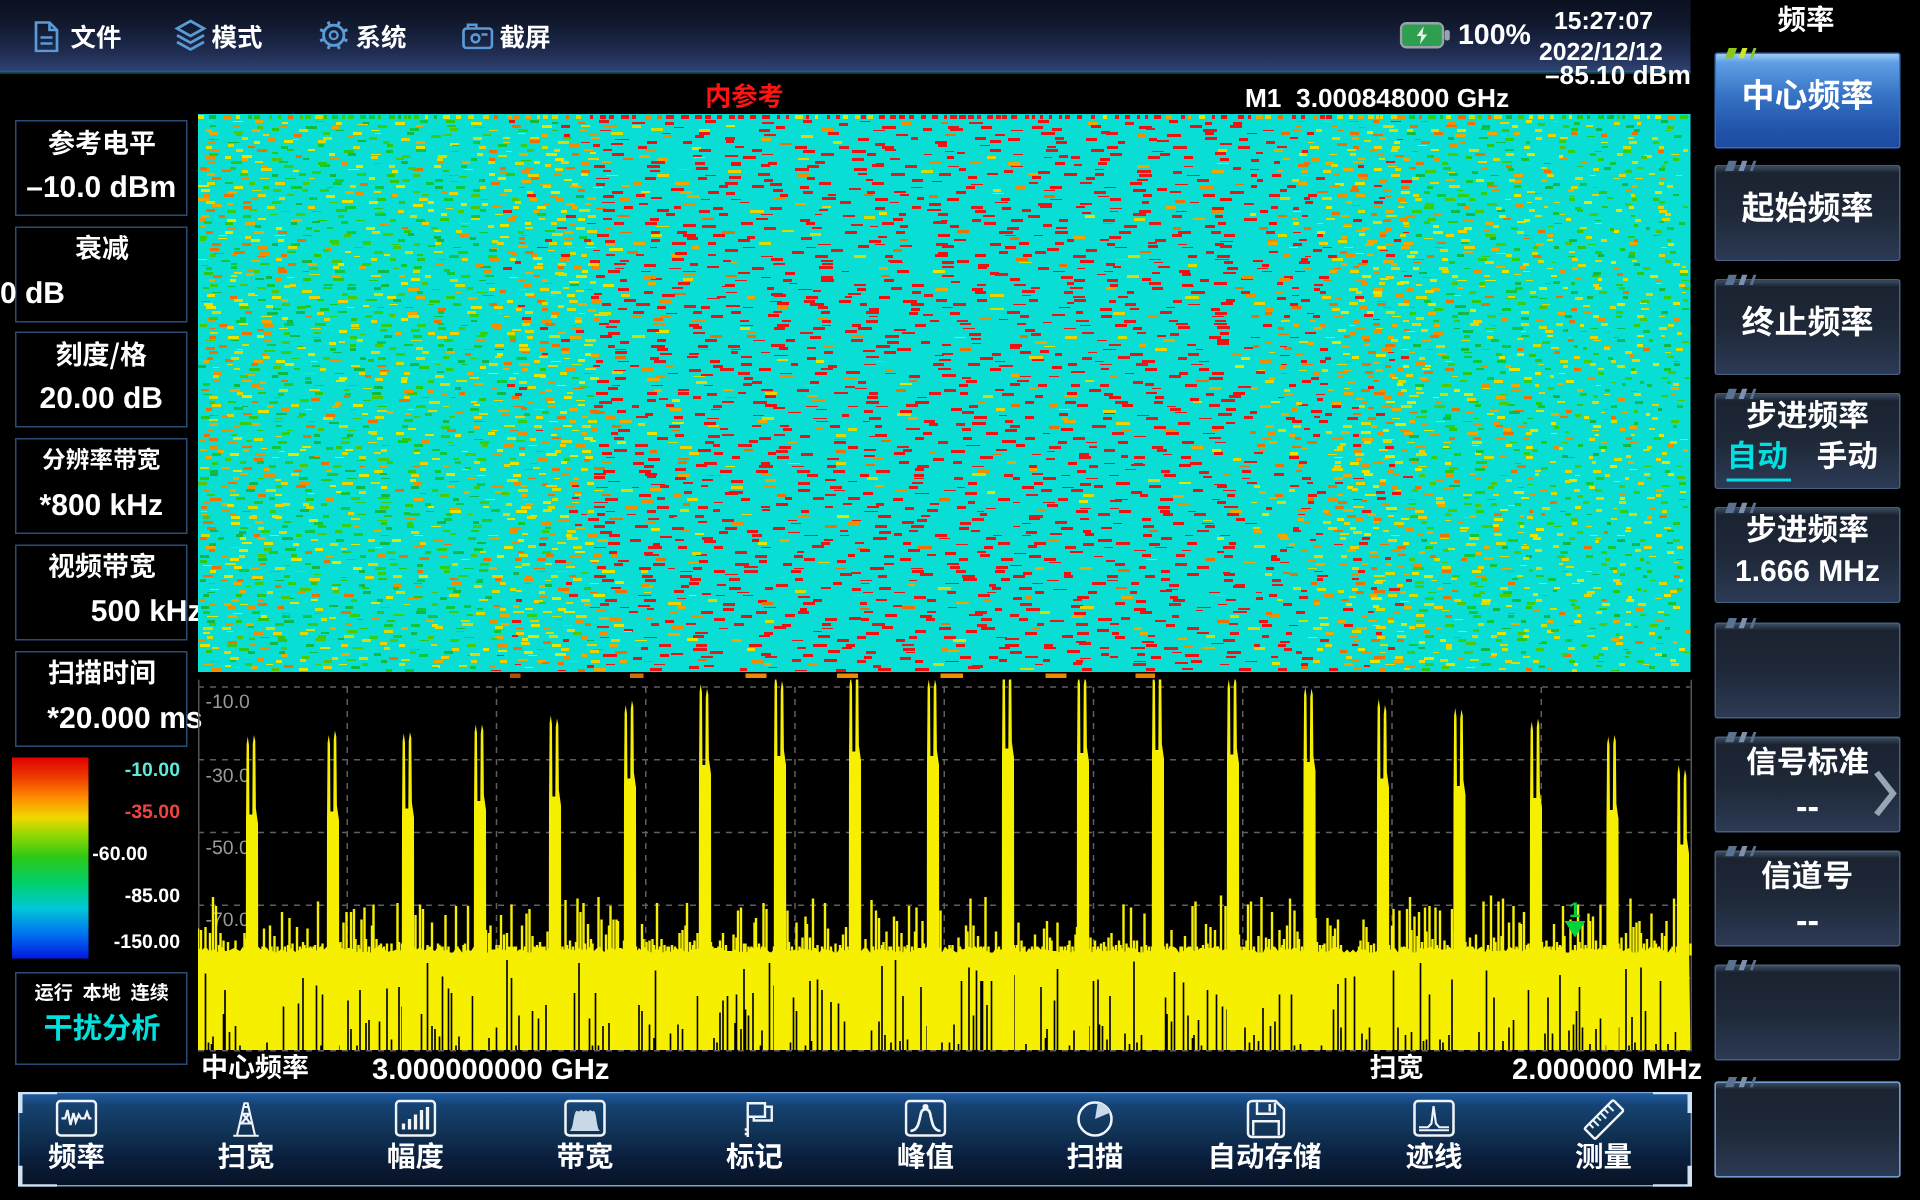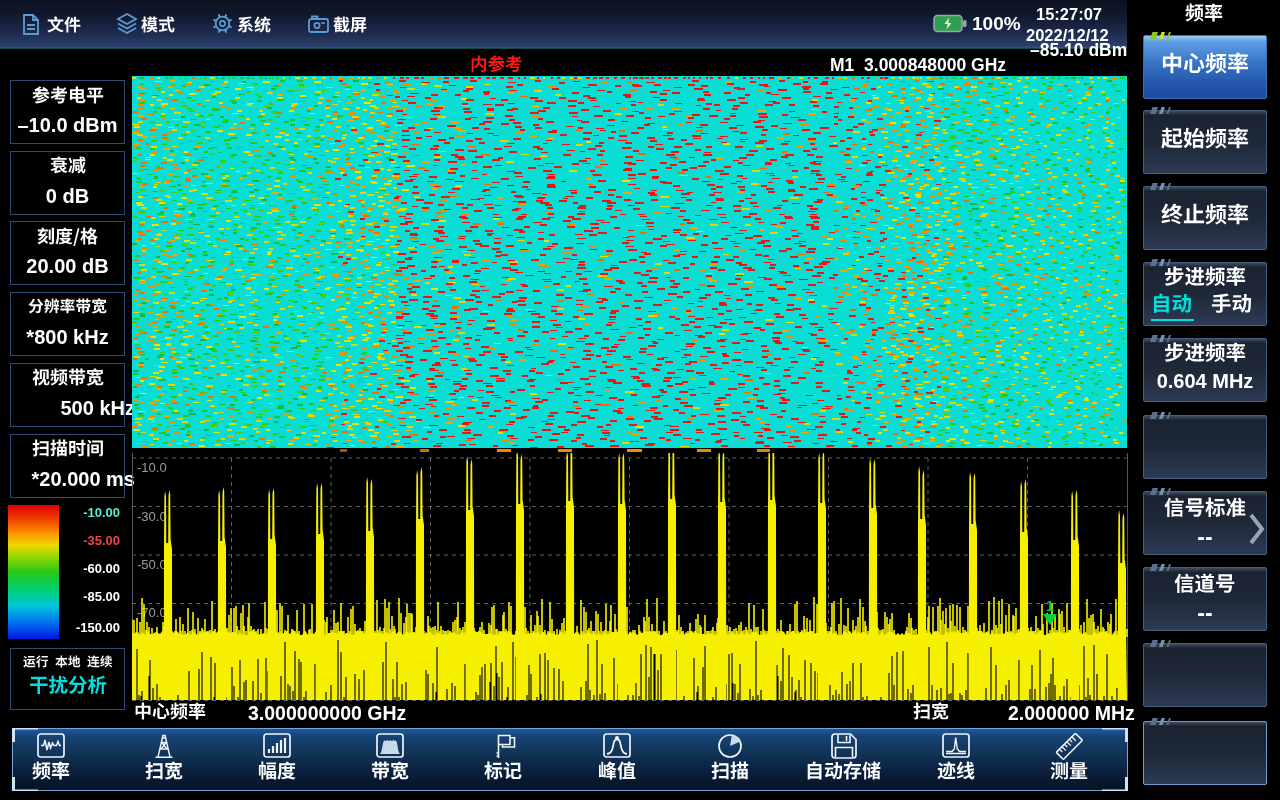--- a/index.html
+++ b/index.html
@@ -55,21 +55,21 @@
 <div class="lat" style="left:1030px;top:40px;font-size:17.5px">–85.10 dBm</div>
 <div class="abs" style="left:10px;top:80px;width:115px;height:64px;border:1px solid #2a4d75;background:#000"></div>
 <svg style="position:absolute;left:31.5px;top:85.5px" width="72" height="24" viewBox="0 0 72 24">
     <path fill="#fff" d="M11 10.8C9.5 11.8 6.6 12.5 4.1 12.9C4.5 13.3 5 14 5.3 14.5C8 14 10.9 13.1 12.8 11.7ZM13.1 12.6C11.2 14.4 7.1 15.3 2.8 15.6C3.2 16.1 3.7 16.9 3.9 17.5C8.5 16.9 12.7 15.9 15.2 13.5ZM3.1 5.5C3.6 5.3 4.2 5.3 6.5 5.2C6.3 5.6 6.2 5.9 5.9 6.3H0.8V8.2H4.6C3.5 9.4 2.1 10.4 0.4 11.1C0.9 11.5 1.7 12.4 2 12.8C3.1 12.3 4.1 11.6 5 10.8C5.3 11.2 5.5 11.5 5.7 11.8C7.5 11.4 9.8 10.6 11.4 9.7L9.6 8.7C8.7 9.2 7.2 9.7 5.8 10C6.4 9.4 6.9 8.9 7.3 8.2H10.8C12.1 10.2 14.1 11.8 16.1 12.8C16.5 12.3 17.1 11.5 17.6 11.1C16 10.5 14.5 9.4 13.3 8.2H17.2V6.3H8.4C8.6 5.9 8.8 5.5 8.9 5.1L13.6 4.9C14 5.2 14.3 5.6 14.6 5.9L16.4 4.7C15.4 3.5 13.3 2 11.8 1L10.1 2.1C10.6 2.4 11.1 2.8 11.6 3.2L6.6 3.3C7.6 2.8 8.5 2.1 9.4 1.4L7.5 0.3C6.2 1.6 4.4 2.7 3.8 3C3.3 3.3 2.9 3.5 2.4 3.5C2.7 4.1 3 5.1 3.1 5.5Z M32.7 1.3C32.1 2 31.5 2.7 30.8 3.4V2.4H27.2V0.5H25V2.4H20.8V4.2H25V5.6H19.2V7.4H25.6C23.4 8.8 21 9.9 18.6 10.7C18.9 11.2 19.3 12.2 19.5 12.7C21 12.1 22.5 11.4 23.9 10.6C23.5 11.6 22.9 12.6 22.4 13.4H30.2C30 14.5 29.7 15.1 29.4 15.3C29.2 15.5 28.9 15.5 28.5 15.5C27.9 15.5 26.5 15.5 25.3 15.4C25.6 15.9 26 16.8 26 17.4C27.3 17.4 28.4 17.4 29.1 17.4C30 17.3 30.6 17.2 31.1 16.7C31.8 16.2 32.2 15 32.6 12.6C32.6 12.3 32.7 11.7 32.7 11.7H25.6L26.2 10.4H33.2V8.7H27.1C27.7 8.3 28.3 7.9 28.9 7.4H35V5.6H31.1C32.3 4.5 33.4 3.4 34.3 2.2ZM27.2 5.6V4.2H30C29.4 4.7 28.8 5.1 28.2 5.6Z M43.7 9V10.7H40.2V9ZM46 9H49.6V10.7H46ZM43.7 7H40.2V5.3H43.7ZM46 7V5.3H49.6V7ZM38 3.2V13.8H40.2V12.8H43.7V13.7C43.7 16.5 44.4 17.2 46.9 17.2C47.5 17.2 49.8 17.2 50.4 17.2C52.6 17.2 53.2 16.2 53.5 13.4C53 13.2 52.3 13 51.8 12.7V3.2H46V0.6H43.7V3.2ZM51.4 12.8C51.2 14.6 51 15.1 50.1 15.1C49.7 15.1 47.6 15.1 47.2 15.1C46.2 15.1 46 14.9 46 13.8V12.8Z M56.9 5C57.5 6.2 58 7.8 58.2 8.7L60.3 8.1C60.1 7.1 59.5 5.5 58.8 4.4ZM67.1 4.3C66.8 5.5 66.1 7.1 65.6 8.1L67.4 8.7C68.1 7.8 68.8 6.3 69.4 4.9ZM54.8 9.3V11.5H61.9V17.4H64.1V11.5H71.2V9.3H64.1V3.8H70.2V1.7H55.8V3.8H61.9V9.3Z"></path>
   </svg>
 <div class="lat" style="left:0;top:114px;width:135px;text-align:center;font-size:20px">–10.0 dBm</div>
 <div class="abs" style="left:10px;top:151px;width:115px;height:64px;border:1px solid #2a4d75;background:#000"></div>
 <svg style="position:absolute;left:49.5px;top:156.2px" width="36" height="24" viewBox="0 0 36 24">
     <path fill="#fff" d="M7.2 0.9C7.4 1.2 7.6 1.6 7.8 2H1.1V3.7H16.7V2H10.4C10.1 1.5 9.7 0.8 9.4 0.4ZM12.4 8.5V9.4H5.6V8.5ZM5.6 6.1H12.4V7H5.6ZM1.1 6.9V8.6H3.5V11H6.1C4.6 12.1 2.5 13 0.4 13.4C0.9 13.9 1.4 14.6 1.7 15.1C2.8 14.8 3.8 14.4 4.8 14V14.5C4.8 15.3 4.4 15.6 4.1 15.8C4.4 16.1 4.7 17 4.8 17.4C5.3 17.1 6.1 16.9 10.7 15.9C10.6 15.5 10.5 14.7 10.5 14.1L6.8 14.8V12.8C7.6 12.2 8.3 11.6 8.9 11H9.1C10.4 14.2 12.6 16.2 16.2 17.1C16.5 16.6 17.1 15.7 17.5 15.3C16.1 15 14.9 14.5 13.9 13.9C14.8 13.3 15.8 12.7 16.7 12L15 10.8C14.4 11.4 13.4 12.2 12.6 12.8C12 12.3 11.6 11.7 11.2 11H14.6V8.6H17V6.9H14.6V4.5H3.5V6.9Z M25.2 6.2V7.8H29.5V6.2ZM18.6 2.2C19.4 3.8 20.1 5.9 20.4 7.2L22.2 6.4C21.9 5.1 21.1 3.1 20.3 1.5ZM18.4 15.7 20.3 16.4C20.9 14.6 21.6 12.2 22.2 10.1L20.5 9.3C19.9 11.6 19 14.1 18.4 15.7ZM29.7 0.6 29.8 3.3H22.9V8.3C22.9 10.7 22.7 14.1 21.3 16.4C21.8 16.6 22.6 17.2 23 17.5C24.5 15 24.8 11 24.8 8.3V5.2H29.9C30.1 8.1 30.3 10.7 30.7 12.7C30.4 13.2 30 13.6 29.6 14.1V8.8H25.3V15H26.9V14.2H29.5C28.9 14.9 28.1 15.6 27.3 16.1C27.8 16.4 28.5 17.1 28.8 17.4C29.7 16.7 30.5 15.9 31.3 14.9C31.9 16.5 32.6 17.4 33.6 17.5C34.3 17.5 35.2 16.8 35.6 13.5C35.3 13.3 34.5 12.8 34.2 12.4C34.1 14.1 33.9 15 33.6 15C33.3 15 32.9 14.3 32.7 12.9C33.8 11.1 34.6 8.9 35.3 6.5L33.5 6.1C33.1 7.5 32.7 8.8 32.2 10C32 8.6 31.9 7 31.8 5.2H35.4V3.3H33.9L35 2.4C34.6 1.8 33.7 1.1 32.9 0.6L31.7 1.5C32.4 2.1 33.2 2.8 33.6 3.3H31.7L31.6 0.6ZM26.9 10.5H28.2V12.5H26.9Z"></path>
   </svg>
-<div class="lat" style="left:0;top:185px;width:135px;text-align:center;font-size:20px">0 dB</div>
+<div class="lat" style="left:0;top:185px;width:135px;text-align:left;font-size:20px">0 dB</div>
 <div class="abs" style="left:10px;top:221px;width:115px;height:64px;border:1px solid #2a4d75;background:#000"></div>
 <svg style="position:absolute;left:37.0px;top:226.9px" width="61" height="24" viewBox="0 0 61 24">
     <path fill="#fff" d="M14.8 0.8V14.9C14.8 15.2 14.7 15.4 14.4 15.4C14 15.4 13 15.4 12 15.3C12.3 15.9 12.6 16.8 12.7 17.4C14.2 17.4 15.3 17.3 16 17C16.7 16.7 17 16.1 17 14.9V0.8ZM11.7 2.5V12.7H13.7V2.5ZM7.9 5.2C7.6 5.8 7.3 6.4 6.9 6.9L4.1 7C4.8 6.3 5.6 5.5 6.2 4.6H10.9V2.6H7.3C7.2 2 6.7 1.1 6.3 0.4L4.2 0.9C4.6 1.4 4.9 2.1 5.1 2.6H0.8V4.6H3.7C3.1 5.5 2.4 6.2 2.1 6.5C1.7 6.9 1.4 7.2 1 7.3C1.2 7.8 1.6 8.8 1.7 9.2C2.1 9 2.6 8.9 5.4 8.7C4.1 10 2.5 11.1 0.9 11.9C1.3 12.3 1.9 13.2 2.2 13.6C5.3 12 8.2 9.2 9.8 5.8ZM9 8.6C7.3 11.7 4.2 14.2 0.7 15.6C1 16.1 1.7 17 2 17.5C3.7 16.6 5.5 15.5 7 14.2C8 15.1 9.1 16.1 9.7 16.8L11.2 15.4C10.6 14.7 9.4 13.7 8.4 12.9C9.4 11.8 10.3 10.6 11 9.3Z M24.9 4.5V5.7H22.5V7.4H24.9V10.2H32.4V7.4H35V5.7H32.4V4.5H30.3V5.7H27V4.5ZM30.3 7.4V8.6H27V7.4ZM30.9 12.6C30.2 13.2 29.4 13.7 28.5 14.1C27.5 13.7 26.7 13.2 26.1 12.6ZM22.6 11V12.6H24.6L23.9 12.9C24.5 13.7 25.2 14.3 26 14.9C24.7 15.2 23.3 15.4 21.8 15.5C22.1 16 22.5 16.8 22.6 17.3C24.7 17.1 26.7 16.7 28.4 16.1C30.1 16.8 32 17.2 34.2 17.4C34.5 16.9 35 16 35.5 15.6C33.8 15.5 32.3 15.2 30.9 14.9C32.3 14.1 33.4 13 34.1 11.6L32.8 10.9L32.4 11ZM26.3 0.9C26.5 1.3 26.6 1.7 26.8 2.1H20V6.9C20 9.7 19.9 13.7 18.4 16.5C19 16.6 20 17.1 20.4 17.4C21.9 14.5 22.1 9.9 22.1 6.9V4.1H35.2V2.1H29.2C29 1.5 28.8 0.9 28.5 0.4Z M36.3 19.1H38L42.5 1.3H40.7Z M53.6 4.3H56.6C56.2 5.1 55.7 5.8 55.1 6.5C54.5 5.8 53.9 5.1 53.5 4.4ZM46.2 0.5V4.3H43.8V6.3H46C45.5 8.4 44.5 10.9 43.3 12.3C43.7 12.9 44.2 13.7 44.4 14.3C45 13.4 45.6 12 46.2 10.6V17.4H48.2V9.1C48.6 9.7 49 10.4 49.2 10.9L49.3 10.6C49.7 11.1 50.1 11.6 50.3 12L51.2 11.7V17.5H53.2V16.8H57V17.4H59.1V11.5L59.4 11.6C59.7 11.1 60.3 10.3 60.7 9.8C59.1 9.4 57.7 8.7 56.6 7.8C57.8 6.5 58.8 4.9 59.4 3L58 2.4L57.6 2.4H54.7C54.9 2 55.2 1.5 55.3 1.1L53.3 0.5C52.6 2.3 51.5 4 50.2 5.3V4.3H48.2V0.5ZM53.2 15V12.5H57V15ZM53.1 10.7C53.8 10.3 54.5 9.8 55.2 9.2C55.8 9.8 56.5 10.3 57.3 10.7ZM52.4 6C52.7 6.6 53.2 7.2 53.7 7.8C52.5 8.8 51.2 9.5 49.7 10.1L50.3 9.2C50 8.8 48.7 7.2 48.2 6.7V6.3H49.8C50.2 6.6 50.7 7.1 51 7.4C51.5 7 51.9 6.6 52.4 6Z"></path>
   </svg>
 <div class="lat" style="left:0;top:255px;width:135px;text-align:center;font-size:20px">20.00 dB</div>
 <div class="abs" style="left:10px;top:292px;width:115px;height:64px;border:1px solid #2a4d75;background:#000"></div>
 <svg style="position:absolute;left:28.0px;top:297.6px" width="79" height="21" viewBox="0 0 79 21">
     <path fill="#fff" d="M10.9 0.6 9.1 1.3C9.9 3 11.1 4.8 12.3 6.3H3.9C5.1 4.9 6.2 3.1 6.9 1.3L4.9 0.7C4 3.1 2.4 5.3 0.5 6.6C1 7 1.8 7.7 2.1 8.1C2.4 7.9 2.8 7.6 3.1 7.2V8.2H5.6C5.3 10.4 4.4 12.5 0.9 13.7C1.3 14.1 1.9 14.9 2.1 15.4C6.2 13.9 7.2 11.2 7.6 8.2H10.9C10.8 11.4 10.6 12.8 10.3 13.1C10.1 13.3 10 13.3 9.7 13.3C9.3 13.3 8.5 13.3 7.6 13.2C7.9 13.8 8.2 14.6 8.2 15.1C9.1 15.2 10.1 15.2 10.6 15.1C11.2 15 11.7 14.9 12.1 14.3C12.6 13.7 12.8 11.8 13 7.1V7.1C13.3 7.4 13.6 7.7 13.8 8C14.2 7.5 14.9 6.7 15.4 6.4C13.7 5 11.8 2.7 10.9 0.6Z M22 3.5C22 5.2 21.9 7.4 21.5 8.7L22.8 9.1C23.2 7.6 23.4 5.3 23.3 3.7ZM23.8 0.6V6.8C23.8 9.5 23.5 12.2 20.9 14.1C21.3 14.3 21.8 14.9 22 15.3C25 13.2 25.4 10 25.4 6.8V0.6ZM17.6 1.1C17.8 1.5 18 2 18.2 2.4H16.5V4H21.4V2.4H20C19.8 1.9 19.5 1.2 19.2 0.7ZM16.6 9.7V11.2H18C17.9 12.3 17.5 13.4 16.4 14.1C16.7 14.4 17.3 15 17.5 15.3C19 14.3 19.6 12.7 19.8 11.2H21.4V9.7H19.8V8.3H21.5V6.8H20.6L21.3 4.3L19.8 4C19.7 4.9 19.4 6 19.2 6.8H17.7L18.8 6.6C18.7 5.9 18.5 4.8 18.3 4L16.9 4.3C17.2 5.1 17.3 6.1 17.3 6.8H16.4V8.3H18.1V9.7ZM27.1 1C27.3 1.4 27.5 1.9 27.7 2.4H25.8V4H29.2C29.1 4.8 28.9 6 28.7 6.8H27L28 6.6C28 5.9 27.8 4.8 27.5 4L26.2 4.3C26.4 5.1 26.6 6.1 26.6 6.8H25.6V8.4H27.5V10H25.8V11.6H27.5V15.3H29.3V11.6H30.9V10H29.3V8.4H31.1V6.8H30C30.2 6 30.5 5.1 30.7 4.3L29.3 4H30.9V2.4H29.5C29.2 1.8 28.9 1.1 28.6 0.5Z M44.5 3.7C44 4.4 43.1 5.2 42.5 5.7L43.9 6.6C44.5 6.1 45.4 5.4 46.1 4.7ZM32.7 4.8C33.5 5.3 34.6 6.1 35 6.6L36.4 5.5C35.8 5 34.8 4.3 33.9 3.8ZM32.3 10.6V12.4H38.5V15.3H40.5V12.4H46.7V10.6H40.5V9.6H38.5V10.6ZM38.1 0.8 38.6 1.7H32.7V3.5H38.1C37.8 4 37.4 4.4 37.3 4.6C37 4.9 36.8 5.1 36.5 5.1C36.7 5.5 37 6.3 37.1 6.6C37.3 6.5 37.6 6.4 38.9 6.3C38.3 6.9 37.8 7.3 37.6 7.4C37 7.9 36.7 8.2 36.3 8.2C36.4 8.7 36.7 9.4 36.8 9.8C37.1 9.6 37.8 9.5 41.5 9.1C41.7 9.4 41.8 9.7 41.9 9.9L43.3 9.3C43.2 9 43 8.5 42.7 8C43.6 8.6 44.7 9.4 45.2 9.9L46.6 8.7C45.9 8.1 44.5 7.3 43.5 6.7L42.4 7.6C42.2 7.2 41.9 6.8 41.6 6.5L40.3 7C40.4 7.2 40.6 7.5 40.8 7.8L39.2 7.9C40.4 6.9 41.7 5.7 42.8 4.4L41.3 3.5C41 4 40.7 4.4 40.3 4.8L38.9 4.9C39.2 4.4 39.6 3.9 40 3.5H46.5V1.7H40.9C40.6 1.3 40.3 0.8 40 0.4ZM32.2 8.3 33.1 9.8C34.1 9.4 35.2 8.8 36.3 8.2L36.5 8.1L36.2 6.7C34.7 7.3 33.2 7.9 32.2 8.3Z M48.5 5.7V9.2H50.1V14H52V10.2H54.3V15.3H56.2V10.2H58.9V12.1C58.9 12.3 58.9 12.3 58.7 12.3C58.5 12.3 57.8 12.3 57.2 12.3C57.5 12.8 57.7 13.4 57.8 14C58.8 14 59.6 14 60.1 13.7C60.7 13.4 60.9 13 60.9 12.1V9.2H62.2V5.7ZM54.3 8.6H50.3V7.2H54.3ZM56.2 8.6V7.2H60.2V8.6ZM58.3 0.5V2.1H56.2V0.6H54.3V2.1H52.4V0.5H50.5V2.1H48.2V3.7H50.5V5H52.4V3.7H54.3V5H56.2V3.7H58.3V5.1H60.2V3.7H62.5V2.1H60.2V0.5Z M66 7.2V12.2H67.9V8.8H74.1V12H76.1V7.2ZM69.7 0.8 70 1.7H64.3V5.1H66V6H68.1V6.8H70V6H72.2V6.8H74.2V6H76.2V5.1H78V1.7H72.4C72.2 1.3 71.9 0.7 71.7 0.3ZM72.2 3.8V4.5H70V3.8H68.1V4.5H66.1V3.4H76.1V4.5H74.2V3.8ZM69.7 9.2V10.5C69.7 11.5 69.2 13 63.7 14C64.2 14.3 64.7 15.1 65 15.5C68.8 14.7 70.5 13.5 71.2 12.4V13.1C71.2 14.6 71.7 15.2 73.7 15.2C74.1 15.2 75.8 15.2 76.2 15.2C77.8 15.2 78.3 14.6 78.5 12.2C78 12.1 77.2 11.8 76.9 11.6C76.8 13.3 76.7 13.5 76 13.5C75.6 13.5 74.3 13.5 74 13.5C73.3 13.5 73.2 13.5 73.2 13V10.8H71.7L71.7 10.5V9.2Z"></path>
   </svg>
 <div class="lat" style="left:0;top:326px;width:135px;text-align:center;font-size:20px">*800 kHz</div>
@@ -79,21 +79,21 @@
   </svg>
 <div class="lat" style="left:0;top:397px;width:135px;text-align:right;font-size:20px">500 kHz</div>
 <div class="abs" style="left:10px;top:434px;width:115px;height:64px;border:1px solid #2a4d75;background:#000"></div>
 <svg style="position:absolute;left:31.5px;top:439.0px" width="72" height="24" viewBox="0 0 72 24">
     <path fill="#fff" d="M3.1 0.6V3.9H0.7V5.9H3.1V9.1L0.5 9.6L1.1 11.7L3.1 11.2V15.1C3.1 15.4 3 15.5 2.8 15.5C2.6 15.5 1.8 15.5 1.1 15.4C1.3 16 1.6 16.9 1.7 17.4C3 17.4 3.8 17.4 4.4 17C5 16.7 5.2 16.2 5.2 15.1V10.7L7.5 10.1L7.3 8.1L5.2 8.6V5.9H7.3V3.9H5.2V0.6ZM7.6 2.2V4.2H14.5V7.8H8V10H14.5V14.3H7.5V16.3H14.5V17.3H16.6V2.2Z M31.1 0.5V2.9H28.6V0.5H26.5V2.9H24.5V4.8H26.5V6.9H28.6V4.8H31.1V6.9H33.2V4.8H35.3V2.9H33.2V0.5ZM27 12.9H28.9V14.6H27ZM27 11V9.3H28.9V11ZM32.7 12.9V14.6H30.8V12.9ZM32.7 11H30.8V9.3H32.7ZM25.1 7.4V17.4H27V16.5H32.7V17.3H34.7V7.4ZM20.5 0.6V4H18.7V5.9H20.5V9.2L18.4 9.7L18.8 11.8L20.5 11.3V14.9C20.5 15.2 20.4 15.2 20.2 15.2C20 15.2 19.4 15.2 18.7 15.2C19 15.8 19.2 16.7 19.3 17.2C20.4 17.2 21.2 17.1 21.8 16.8C22.3 16.5 22.5 15.9 22.5 14.9V10.7L24.3 10.2L24.1 8.2L22.5 8.6V5.9H24.1V4H22.5V0.6Z M44.3 8.1C45.1 9.4 46.3 11.2 46.8 12.3L48.7 11.2C48.1 10.1 46.9 8.4 46 7.2ZM41.4 8.9V12.2H39.2V8.9ZM41.4 7H39.2V3.9H41.4ZM37.2 2V15.6H39.2V14.1H43.4V2ZM49.4 0.7V3.9H44.1V6H49.4V14.6C49.4 14.9 49.3 15 48.9 15C48.5 15 47.2 15 45.9 15C46.2 15.6 46.6 16.6 46.7 17.2C48.5 17.2 49.8 17.1 50.5 16.8C51.4 16.5 51.6 15.9 51.6 14.6V6H53.5V3.9H51.6V0.7Z M55.3 4.9V17.4H57.5V4.9ZM55.5 1.7C56.4 2.6 57.3 3.8 57.7 4.6L59.5 3.4C59.1 2.6 58.1 1.5 57.2 0.7ZM61.3 10.8H64.7V12.5H61.3ZM61.3 7.3H64.7V9H61.3ZM59.3 5.6V14.2H66.8V5.6ZM60.1 1.4V3.5H68.7V15.1C68.7 15.3 68.6 15.4 68.3 15.4C68.1 15.4 67.5 15.4 66.9 15.4C67.2 15.9 67.4 16.8 67.5 17.3C68.7 17.3 69.5 17.3 70.1 17C70.7 16.6 70.9 16.1 70.9 15.1V1.4Z"></path>
   </svg>
 <div class="lat" style="left:0;top:468px;width:135px;text-align:right;font-size:20px">*20.000 ms</div>
 <div class="abs" style="left:8px;top:505px;width:51px;height:134px;background:linear-gradient(180deg,#e00000 0%,#ee3c00 10%,#ff8c00 20%,#f0d800 30%,#98d800 38%,#28c818 50%,#00d070 63%,#00c8d8 75%,#0070f0 88%,#0018e0 100%)"></div>
 <div class="abs" style="left:40px;top:505px;width:80px;text-align:right;font-size:13px;color:#5eead4;font-weight:600">-10.00</div>
 <div class="abs" style="left:40px;top:533px;width:80px;text-align:right;font-size:13px;color:#ef4444;font-weight:600">-35.00</div>
-<div class="abs" style="left:40px;top:561px;width:80px;text-align:right;font-size:13px;color:#fff;font-weight:600">-60.00</div>
+<div class="abs" style="left:40px;top:561px;width:80px;text-align:center;font-size:13px;color:#fff;font-weight:600">-60.00</div>
 <div class="abs" style="left:40px;top:589px;width:80px;text-align:right;font-size:13px;color:#fff;font-weight:600">-85.00</div>
 <div class="abs" style="left:40px;top:620px;width:80px;text-align:right;font-size:13px;color:#fff;font-weight:600">-150.00</div>
 <div class="abs" style="left:10px;top:648px;width:115px;height:62px;border:1px solid #2a4d75;background:#000"></div>
 <svg style="position:absolute;left:22.7px;top:655.0px" width="90" height="17" viewBox="0 0 90 17">
     <path fill="#fff" d="M4.9 1V2.5H11.4V1ZM0.7 1.8C1.4 2.4 2.4 3.2 2.9 3.6L4 2.5C3.5 2.1 2.4 1.4 1.7 0.9ZM4.9 9.8C5.4 9.6 6 9.5 10.3 9.1C10.5 9.5 10.7 9.8 10.8 10.1L12.2 9.4C11.7 8.4 10.7 6.8 10 5.6L8.7 6.2L9.6 7.8L6.5 8.1C7.1 7.2 7.7 6.2 8.1 5.3H12.3V3.9H4V5.3H6.3C5.8 6.4 5.3 7.3 5.1 7.6C4.8 8 4.6 8.2 4.3 8.3C4.5 8.7 4.8 9.5 4.9 9.8ZM3.5 4.8H0.4V6.2H2V9.8C1.5 10 0.9 10.5 0.3 11.1L1.4 12.6C1.9 11.8 2.5 11 2.9 11C3.2 11 3.6 11.4 4.1 11.7C5 12.2 6.1 12.3 7.7 12.3C9.1 12.3 11.1 12.2 12.1 12.2C12.1 11.8 12.4 10.9 12.6 10.5C11.2 10.7 9 10.8 7.7 10.8C6.3 10.8 5.2 10.8 4.4 10.2C4 10 3.7 9.8 3.5 9.7Z M18.5 1.1V2.6H24.8V1.1ZM16.1 0.4C15.4 1.3 14.2 2.4 13.1 3.1C13.4 3.4 13.8 4 14 4.4C15.2 3.5 16.6 2.2 17.5 1ZM18 4.7V6.1H21.8V10.6C21.8 10.8 21.7 10.8 21.5 10.8C21.2 10.9 20.4 10.9 19.6 10.8C19.8 11.3 20 11.9 20.1 12.4C21.2 12.4 22.1 12.4 22.6 12.1C23.2 11.9 23.3 11.5 23.3 10.6V6.1H25.1V4.7ZM16.5 3.2C15.7 4.6 14.3 6.1 13 7C13.3 7.3 13.8 8 14 8.4C14.4 8.1 14.7 7.8 15.1 7.4V12.4H16.6V5.7C17.1 5.1 17.6 4.4 18 3.7Z M37.6 4.4V8.7H35.2C36.1 7.5 36.9 6 37.5 4.4ZM39.2 4.4H39.3C39.8 6 40.6 7.5 41.5 8.7H39.2ZM37.6 0.4V2.9H32.8V4.4H35.9C35.1 6.4 33.8 8.2 32.3 9.3C32.7 9.5 33.2 10.1 33.4 10.5C33.9 10.1 34.4 9.6 34.9 9.1V10.2H37.6V12.4H39.2V10.2H41.9V9.1C42.3 9.6 42.7 10.1 43.2 10.4C43.5 10 44 9.4 44.4 9.1C42.9 8.1 41.6 6.3 40.8 4.4H44.1V2.9H39.2V0.4Z M50.2 1.6V5L48.9 5.5L49.5 6.9L50.2 6.6V9.9C50.2 11.7 50.7 12.2 52.4 12.2C52.8 12.2 54.7 12.2 55.2 12.2C56.7 12.2 57.1 11.6 57.3 9.7C56.9 9.7 56.3 9.4 56 9.2C55.9 10.5 55.7 10.8 55 10.8C54.6 10.8 52.9 10.8 52.5 10.8C51.8 10.8 51.6 10.7 51.6 9.9V6L52.7 5.5V9.4H54.1V4.9L55.3 4.4C55.3 6.2 55.2 7.2 55.2 7.4C55.2 7.6 55.1 7.6 54.9 7.6C54.8 7.6 54.5 7.6 54.3 7.6C54.5 7.9 54.6 8.5 54.6 8.9C55.1 8.9 55.6 8.9 56 8.7C56.4 8.6 56.6 8.2 56.6 7.7C56.7 7.1 56.7 5.6 56.7 3.1L56.8 2.9L55.7 2.5L55.4 2.7L55.2 2.9L54.1 3.3V0.4H52.7V3.9L51.6 4.4V1.6ZM45.1 9.1 45.7 10.6C46.9 10.1 48.3 9.4 49.7 8.7L49.4 7.3L48.2 7.8V4.8H49.5V3.4H48.2V0.6H46.7V3.4H45.2V4.8H46.7V8.4C46.1 8.7 45.5 8.9 45.1 9.1Z M64.9 1.3C65.5 2 66.3 3 66.6 3.6L67.9 2.8C67.5 2.1 66.7 1.2 66.1 0.5ZM67.4 4.6H64.5V6.1H66V9.5C65.4 9.8 64.8 10.3 64.2 11L65.3 12.5C65.7 11.8 66.3 10.9 66.6 10.9C66.9 10.9 67.4 11.3 67.9 11.6C68.9 12.1 70 12.3 71.7 12.3C73.1 12.3 75.2 12.2 76.1 12.2C76.1 11.7 76.4 10.9 76.6 10.4C75.3 10.6 73.1 10.8 71.8 10.8C70.3 10.8 69.1 10.7 68.2 10.2C67.9 10 67.6 9.8 67.4 9.7ZM68.8 6.3C68.9 6.2 69.5 6.1 70 6.1H71.8V7.2H68V8.7H71.8V10.5H73.4V8.7H76.1V7.2H73.4V6.1H75.6V4.7H73.4V3.4H71.8V4.7H70.3C70.6 4.1 70.9 3.6 71.2 3H76V1.7H71.7L72 0.8L70.4 0.4C70.3 0.8 70.2 1.2 70 1.7H68.2V3H69.5C69.3 3.5 69.1 3.9 69 4C68.8 4.5 68.6 4.8 68.3 4.9C68.5 5.3 68.7 6 68.8 6.3Z M85.6 10.1C86.5 10.8 87.7 11.8 88.2 12.4L89.2 11.5C88.6 10.8 87.4 9.9 86.5 9.3ZM77.2 10.3 77.6 11.7C78.7 11.2 80.2 10.6 81.5 10.1L81.3 8.8C79.8 9.4 78.2 10 77.2 10.3ZM81.9 3.5V4.7H87.4C87.2 5.2 87.1 5.7 87 6.1L88.2 6.4C88.5 5.7 88.8 4.6 89 3.6L88 3.4L87.8 3.5H86V2.7H88.3V1.4H86V0.4H84.5V1.4H82.4V2.7H84.5V3.5ZM84.8 5.1V5.8C84.5 5.5 83.8 5.2 83.3 4.9L82.7 5.6C83.3 5.9 83.9 6.4 84.2 6.7L84.8 6V6.4C84.8 6.8 84.8 7.3 84.7 7.8H83.5L84.1 7.1C83.7 6.8 83 6.3 82.4 6L81.8 6.7C82.3 7 82.9 7.5 83.2 7.8H81.7V9.1H84.2C83.7 9.9 82.8 10.7 81.3 11.3C81.6 11.6 82.1 12.1 82.3 12.4C84.3 11.5 85.3 10.3 85.8 9.1H88.8V7.8H86.2C86.2 7.3 86.3 6.9 86.3 6.5V5.1ZM77.6 6C77.7 5.9 78.1 5.8 79.2 5.7C78.7 6.3 78.4 6.8 78.2 7C77.8 7.5 77.5 7.8 77.2 7.9C77.4 8.2 77.6 8.8 77.7 9.1C78 8.9 78.5 8.7 81.4 7.9C81.3 7.6 81.3 7 81.3 6.6L79.7 7C80.4 6 81.2 4.9 81.8 3.7L80.6 3C80.4 3.5 80.2 4 79.9 4.4L78.9 4.5C79.6 3.4 80.3 2.2 80.8 1L79.4 0.4C79 1.9 78.1 3.5 77.8 3.9C77.6 4.3 77.4 4.6 77.1 4.7C77.3 5 77.5 5.7 77.6 6Z"></path>
   </svg>
 <svg style="position:absolute;left:28.5px;top:675.0px" width="78" height="26" viewBox="0 0 78 26">
     <path fill="#00e0dc" d="M1 8.4V10.9H8.4V18.9H11V10.9H18.6V8.4H11V4.3H17.7V1.8H2V4.3H8.4V8.4Z M33.2 2.1C34.1 3 35.2 4.3 35.7 5.1H32.2C32.2 3.6 32.3 2.1 32.3 0.7H29.9C29.9 2.1 29.9 3.6 29.8 5.1H27.1V7.3H29.7C29.3 11.1 28.3 14.7 25.3 17.2C26 17.6 26.7 18.2 27.1 18.8C29.9 16.3 31.2 12.8 31.8 9.1V15.5C31.8 17.7 32.3 18.4 34.2 18.4C34.6 18.4 35.7 18.4 36.1 18.4C37.8 18.4 38.3 17.5 38.6 14.2C37.9 14.1 37 13.7 36.5 13.3C36.4 15.9 36.3 16.3 35.8 16.3C35.6 16.3 34.8 16.3 34.6 16.3C34.1 16.3 34 16.2 34 15.5V8.3H31.9L32 7.3H38.1V5.1H35.8L37.4 3.8C36.9 3 35.8 1.8 34.9 1ZM22.5 0.6V4.3H20.1V6.5H22.5V10L20 10.5L20.6 12.8L22.5 12.3V16.3C22.5 16.6 22.4 16.7 22.1 16.7C21.9 16.7 21.1 16.7 20.3 16.6C20.6 17.2 20.9 18.2 20.9 18.8C22.3 18.8 23.3 18.7 23.9 18.3C24.6 18 24.8 17.4 24.8 16.3V11.7L27.2 11L27 8.9L24.8 9.4V6.5H26.7V4.3H24.8V0.6Z M52.4 0.8 50.2 1.7C51.3 3.7 52.7 5.9 54.2 7.8H43.8C45.3 6 46.6 3.8 47.5 1.6L45 0.8C43.9 3.8 41.9 6.5 39.6 8.2C40.2 8.6 41.2 9.5 41.6 10C42 9.7 42.4 9.3 42.8 8.9V10.1H45.9C45.5 12.9 44.5 15.5 40.1 16.9C40.7 17.4 41.3 18.3 41.6 19C46.6 17.1 47.9 13.8 48.4 10.1H52.5C52.3 14 52.1 15.7 51.7 16.2C51.5 16.4 51.3 16.4 51 16.4C50.5 16.4 49.5 16.4 48.4 16.3C48.8 17 49.1 18 49.1 18.7C50.3 18.7 51.4 18.7 52.1 18.6C52.8 18.5 53.4 18.3 53.9 17.7C54.6 16.9 54.8 14.6 55 8.8V8.7C55.4 9.1 55.7 9.5 56.1 9.8C56.5 9.2 57.4 8.3 58 7.9C55.9 6.2 53.6 3.3 52.4 0.8Z M67.8 2.7V8.5C67.8 11.3 67.6 15.1 65.8 17.7C66.4 17.9 67.4 18.5 67.8 18.9C69.5 16.3 69.9 12.4 70 9.4H72.6V18.9H74.9V9.4H77.4V7.2H70V4.4C72.2 4 74.5 3.4 76.4 2.6L74.4 0.8C72.8 1.6 70.2 2.3 67.8 2.7ZM62.1 0.6V4.6H59.4V6.8H61.8C61.2 9.2 60.1 11.8 58.9 13.4C59.3 13.9 59.8 14.9 60 15.5C60.8 14.5 61.5 13 62.1 11.3V18.9H64.3V10.5C64.8 11.4 65.3 12.3 65.5 12.9L66.9 11C66.5 10.5 65 8.4 64.3 7.5V6.8H67V4.6H64.3V0.6Z"></path>
   </svg>
 <svg class="abs" style="left:132px;top:80px" width="995" height="368" viewBox="0 0 995 368" shape-rendering="crispEdges">
@@ -355,21 +355,21 @@
 <svg style="position:absolute;left:1151.0px;top:293.0px" width="41" height="27" viewBox="0 0 41 27">
     <path fill="#00e0e0" d="M5.4 10H15.2V12.1H5.4ZM5.4 7.7V5.6H15.2V7.7ZM5.4 14.4H15.2V16.5H5.4ZM8.8 0.6C8.7 1.4 8.4 2.4 8.2 3.3H3V19.9H5.4V18.8H15.2V19.8H17.8V3.3H10.8C11.1 2.6 11.4 1.7 11.7 0.9Z M22.2 2.2V4.4H30.2V2.2ZM22.3 17.6 22.4 17.6V17.7C23 17.3 23.8 17 28.9 15.6L29.2 16.6L31.1 16C30.7 16.7 30.2 17.4 29.6 18C30.2 18.4 31 19.2 31.4 19.8C34.3 17 35.2 12.6 35.5 7.4H37.6C37.4 13.9 37.2 16.4 36.7 17C36.5 17.2 36.3 17.3 36 17.3C35.5 17.3 34.7 17.3 33.7 17.2C34.1 17.9 34.4 18.9 34.4 19.6C35.5 19.6 36.5 19.6 37.2 19.5C37.9 19.4 38.4 19.2 38.9 18.5C39.6 17.5 39.8 14.5 40 6.2C40 5.9 40 5.1 40 5.1H35.5L35.6 1H33.1L33.1 5.1H30.8V7.4H33C32.9 10.7 32.5 13.5 31.3 15.8C30.9 14.3 30.1 12.2 29.4 10.5L27.4 11C27.7 11.8 28 12.7 28.3 13.6L24.8 14.4C25.5 12.8 26.1 11 26.5 9.2H30.6V7H21.5V9.2H24C23.6 11.4 22.9 13.5 22.6 14.1C22.3 14.8 22 15.3 21.6 15.4C21.9 16.1 22.2 17.2 22.3 17.6Z"></path>
   </svg>
 <div class="abs" style="left:1151px;top:318.5px;width:43px;height:2px;background:#00e0e0"></div>
 <svg style="position:absolute;left:1211.0px;top:293.0px" width="41" height="27" viewBox="0 0 41 27">
     <path fill="#fff" d="M0.9 11.2V13.6H9V16.9C9 17.3 8.8 17.4 8.4 17.5C7.9 17.5 6.2 17.5 4.6 17.4C5 18.1 5.5 19.1 5.6 19.8C7.7 19.9 9.2 19.8 10.2 19.4C11.2 19 11.6 18.4 11.6 16.9V13.6H19.7V11.2H11.6V8.8H18.5V6.4H11.6V3.7C13.8 3.5 16 3.1 17.8 2.6L16.1 0.6C12.7 1.5 7 2 2.1 2.2C2.3 2.8 2.6 3.8 2.7 4.4C4.7 4.3 6.9 4.2 9 4V6.4H2.3V8.8H9V11.2Z M22.2 2.2V4.4H30.2V2.2ZM22.3 17.6 22.4 17.6V17.7C23 17.3 23.8 17 28.9 15.6L29.2 16.6L31.1 16C30.7 16.7 30.2 17.4 29.6 18C30.2 18.4 31 19.2 31.4 19.8C34.3 17 35.2 12.6 35.5 7.4H37.6C37.4 13.9 37.2 16.4 36.7 17C36.5 17.2 36.3 17.3 36 17.3C35.5 17.3 34.7 17.3 33.7 17.2C34.1 17.9 34.4 18.9 34.4 19.6C35.5 19.6 36.5 19.6 37.2 19.5C37.9 19.4 38.4 19.2 38.9 18.5C39.6 17.5 39.8 14.5 40 6.2C40 5.9 40 5.1 40 5.1H35.5L35.6 1H33.1L33.1 5.1H30.8V7.4H33C32.9 10.7 32.5 13.5 31.3 15.8C30.9 14.3 30.1 12.2 29.4 10.5L27.4 11C27.7 11.8 28 12.7 28.3 13.6L24.8 14.4C25.5 12.8 26.1 11 26.5 9.2H30.6V7H21.5V9.2H24C23.6 11.4 22.9 13.5 22.6 14.1C22.3 14.8 22 15.3 21.6 15.4C21.9 16.1 22.2 17.2 22.3 17.6Z"></path>
   </svg>
 <svg style="position:absolute;left:1163.5px;top:342.0px" width="82" height="27" viewBox="0 0 82 27">
     <path fill="#fff" d="M5.5 9.5C4.6 10.9 2.9 12.4 1.4 13.3C1.9 13.8 2.8 14.7 3.2 15.2C4.8 14 6.7 12.1 7.8 10.3ZM3.9 2V6.5H1V8.9H9.1V14.9H10.7C8.1 16.3 4.8 17 0.9 17.5C1.4 18.2 1.9 19.1 2.2 19.8C9.9 18.7 15.3 16.4 18.4 10.7L16 9.6C15 11.6 13.6 13.1 11.7 14.2V8.9H19.4V6.5H12.1V4.6H18V2.3H12.1V0.6H9.4V6.5H6.4V2Z M21.7 2.4C22.8 3.4 24.3 4.9 24.9 5.9L26.8 4.3C26.1 3.4 24.6 2 23.5 1ZM34.8 1.2V4.1H32.5V1.2H30.1V4.1H27.5V6.5H30.1V7.8C30.1 8.3 30.1 8.8 30 9.4H27.3V11.7H29.6C29.3 12.9 28.7 14 27.6 14.9C28.1 15.3 29.1 16.2 29.4 16.6C30.9 15.4 31.7 13.6 32.1 11.7H34.8V16.3H37.2V11.7H40V9.4H37.2V6.5H39.6V4.1H37.2V1.2ZM32.5 6.5H34.8V9.4H32.4C32.5 8.8 32.5 8.3 32.5 7.9ZM26.2 8.1H21.4V10.4H23.8V15.4C22.9 15.8 21.9 16.5 21 17.5L22.6 19.8C23.3 18.6 24.3 17.3 24.9 17.3C25.3 17.3 26 17.9 27 18.4C28.5 19.2 30.2 19.5 32.8 19.5C34.9 19.5 38.3 19.4 39.8 19.3C39.8 18.6 40.2 17.4 40.5 16.7C38.4 17 35.1 17.2 32.9 17.2C30.6 17.2 28.7 17.1 27.3 16.3C26.9 16 26.5 15.8 26.2 15.6Z M43.2 9.8C42.8 11.3 42.2 12.8 41.5 13.8C41.9 14 42.8 14.5 43.2 14.9C44 13.7 44.8 12 45.2 10.2ZM51.9 5.7V15.3H54V7.5H58.1V15.2H60.2V5.7H56.7L57.4 3.9H60.6V1.8H51.5V3.9H55.1C55 4.5 54.7 5.1 54.5 5.7ZM55.1 8.3C55 15 55 17 50.2 18.2C50.6 18.6 51.1 19.5 51.3 20C53.8 19.3 55.2 18.3 56 16.8C57.3 17.8 58.9 19.1 59.6 19.9L61 18.4C60.1 17.5 58.4 16.2 57.1 15.3L56.3 16.2C57 14.3 57.1 11.8 57.1 8.3ZM49.3 10.1C49 11.6 48.5 12.9 47.8 13.9V8.9H51.4V6.7H48.2V4.8H50.9V2.8H48.2V0.6H46.1V6.7H44.8V2.4H42.8V6.7H41.6V8.9H45.6V15.1H47C45.7 16.5 44 17.4 41.6 18C42 18.5 42.6 19.3 42.8 19.9C47.8 18.4 50.3 15.7 51.4 10.5Z M78.2 4.9C77.6 5.7 76.4 6.8 75.6 7.4L77.4 8.5C78.3 7.9 79.4 7 80.3 6ZM62.9 6.3C64 6.9 65.3 7.9 65.9 8.6L67.7 7.1C67 6.5 65.6 5.5 64.5 4.9ZM62.4 13.8V16.1H70.4V19.8H73.1V16.1H81.1V13.8H73.1V12.4H70.4V13.8ZM69.9 1.1 70.6 2.3H62.9V4.5H69.9C69.5 5.2 69 5.7 68.9 5.9C68.5 6.3 68.2 6.6 67.9 6.6C68.1 7.2 68.4 8.1 68.6 8.5C68.9 8.4 69.3 8.3 70.9 8.2C70.2 8.9 69.6 9.4 69.3 9.7C68.6 10.2 68.1 10.6 67.5 10.7C67.8 11.3 68.1 12.3 68.2 12.7C68.7 12.4 69.5 12.3 74.4 11.8C74.6 12.2 74.7 12.5 74.8 12.8L76.7 12.1C76.5 11.6 76.2 11 75.9 10.4C77.1 11.2 78.5 12.1 79.2 12.8L81 11.3C80.1 10.5 78.2 9.4 76.9 8.7L75.5 9.8C75.2 9.3 74.9 8.8 74.5 8.4L72.8 9.1C73 9.4 73.2 9.7 73.5 10.1L71.3 10.2C72.9 8.9 74.6 7.3 76 5.7L74.1 4.6C73.7 5.1 73.3 5.7 72.8 6.3L70.9 6.3C71.4 5.7 71.9 5.1 72.3 4.5H80.9V2.3H73.5C73.2 1.7 72.8 1 72.4 0.5ZM62.3 10.8 63.5 12.8C64.7 12.2 66.2 11.4 67.5 10.7L67.9 10.5L67.4 8.7C65.6 9.5 63.6 10.3 62.3 10.8Z"></path>
   </svg>
-<div class="lat" style="left:1143px;top:370px;width:124px;text-align:center;font-size:20px">0.604 MHz</div>
+<div class="lat" style="left:1143px;top:370px;width:124px;text-align:center;font-size:20px">1.666 MHz</div>
 <svg style="position:absolute;left:1163.5px;top:497.0px" width="82" height="27" viewBox="0 0 82 27">
     <path fill="#fff" d="M7.9 6.9V8.8H18.2V6.9ZM7.9 9.9V11.8H18.2V9.9ZM7.5 13V19.8H9.6V19.2H16.3V19.8H18.4V13ZM9.6 17.2V14.9H16.3V17.2ZM11 1.4C11.5 2.1 12 3.1 12.3 3.8H6.4V5.8H19.7V3.8H13.4L14.6 3.3C14.3 2.6 13.7 1.4 13.1 0.6ZM4.8 0.7C3.9 3.6 2.2 6.5 0.5 8.4C0.9 9 1.5 10.3 1.7 10.8C2.3 10.2 2.7 9.6 3.2 8.9V19.9H5.5V5C6.1 3.8 6.6 2.6 7 1.4Z M26.5 3.5H34.9V5.4H26.5ZM24 1.3V7.5H37.5V1.3ZM21.6 8.8V11H25.4C25 12.4 24.5 13.8 24.1 14.8H34.6C34.4 16.3 34.1 17.1 33.7 17.4C33.4 17.5 33.1 17.6 32.7 17.6C32 17.6 30.5 17.5 29.2 17.4C29.6 18.1 30 19.1 30 19.8C31.4 19.8 32.8 19.8 33.6 19.8C34.5 19.7 35.2 19.6 35.8 19C36.6 18.3 37 16.8 37.5 13.6C37.5 13.3 37.6 12.6 37.6 12.6H27.7L28.2 11H39.8V8.8Z M50.6 1.9V4.2H59.6V1.9ZM56.8 11.6C57.7 13.7 58.5 16.4 58.8 18.1L61 17.3C60.7 15.6 59.8 13 58.9 10.9ZM50.5 11C50 13.1 49.2 15.3 48.1 16.7C48.7 17 49.6 17.7 50.1 18C51.1 16.4 52.2 13.9 52.7 11.5ZM49.6 6.8V9.1H53.6V16.9C53.6 17.2 53.6 17.3 53.3 17.3C53 17.3 52.2 17.3 51.4 17.2C51.7 18 52 19 52 19.8C53.4 19.8 54.4 19.7 55.2 19.3C56 18.9 56.1 18.2 56.1 17V9.1H60.8V6.8ZM44.5 0.6V4.7H41.7V6.9H44.1C43.5 9.2 42.5 11.9 41.3 13.4C41.8 14 42.4 15.1 42.6 15.8C43.3 14.7 44 13.2 44.5 11.5V19.9H47V10.1C47.5 11 48.1 12 48.4 12.6L49.7 10.6C49.3 10.1 47.6 8 47 7.4V6.9H49.4V4.7H47V0.6Z M62.2 2.4C63.1 4 64.2 6.2 64.7 7.5L67.1 6.3C66.5 5 65.3 3 64.4 1.4ZM62.2 17.9 64.8 18.9C65.7 16.9 66.7 14.4 67.5 12L65.2 10.8C64.3 13.4 63.1 16.2 62.2 17.9ZM70.9 10.4H74.6V12.3H70.9ZM70.9 8.2V6.3H74.6V8.2ZM73.8 1.6C74.3 2.4 74.8 3.4 75.2 4.2H71.5C71.9 3.3 72.3 2.3 72.6 1.3L70.4 0.8C69.4 4 67.6 7.2 65.5 9.1C66 9.5 66.8 10.4 67.2 10.9C67.7 10.4 68.2 9.8 68.6 9.2V19.9H70.9V18.6H81.4V16.4H77V14.4H80.6V12.3H77V10.4H80.6V8.2H77V6.3H81V4.2H76.5L77.6 3.6C77.3 2.8 76.6 1.6 75.9 0.7ZM70.9 14.4H74.6V16.4H70.9Z"></path>
   </svg>
 <div class="lat" style="left:1143px;top:524px;width:124px;text-align:center;font-size:23px">--</div>
 <svg class="abs" style="left:1248px;top:512px" width="18" height="34" viewBox="0 0 18 34">
     <path d="M3 3 L14 17 L3 31" fill="none" stroke="#98a6b4" stroke-width="4"></path>
   </svg>
 <svg style="position:absolute;left:1173.8px;top:573.0px" width="62" height="27" viewBox="0 0 62 27">
     <path fill="#fff" d="M7.9 6.9V8.8H18.2V6.9ZM7.9 9.9V11.8H18.2V9.9ZM7.5 13V19.8H9.6V19.2H16.3V19.8H18.4V13ZM9.6 17.2V14.9H16.3V17.2ZM11 1.4C11.5 2.1 12 3.1 12.3 3.8H6.4V5.8H19.7V3.8H13.4L14.6 3.3C14.3 2.6 13.7 1.4 13.1 0.6ZM4.8 0.7C3.9 3.6 2.2 6.5 0.5 8.4C0.9 9 1.5 10.3 1.7 10.8C2.3 10.2 2.7 9.6 3.2 8.9V19.9H5.5V5C6.1 3.8 6.6 2.6 7 1.4Z M21.4 2.6C22.4 3.7 23.7 5.2 24.3 6.1L26.3 4.8C25.7 3.8 24.4 2.4 23.3 1.4ZM30.6 10.7H36.1V11.8H30.6ZM30.6 13.4H36.1V14.5H30.6ZM30.6 8H36.1V9.1H30.6ZM28.2 6.3V16.2H38.5V6.3H33.9L34.5 5.1H40V3.1H36.7L38 1.3L35.6 0.6C35.3 1.4 34.8 2.3 34.3 3.1H31.1L32.1 2.6C31.9 2 31.2 1.1 30.8 0.5L28.7 1.3C29 1.8 29.4 2.5 29.7 3.1H26.9V5.1H31.9L31.6 6.3ZM26.2 8H21.4V10.2H23.9V15.9C23 16.3 22 17 21 17.9L22.5 19.9C23.4 18.8 24.5 17.6 25.2 17.6C25.7 17.6 26.4 18.1 27.3 18.6C28.9 19.4 30.7 19.6 33.1 19.6C35.1 19.6 38.4 19.5 39.8 19.4C39.8 18.8 40.2 17.7 40.4 17C38.5 17.3 35.3 17.5 33.2 17.5C31 17.5 29.1 17.3 27.7 16.7C27.1 16.3 26.6 16.1 26.2 15.8Z M47 3.5H55.4V5.4H47ZM44.5 1.3V7.5H58V1.3ZM42.1 8.8V11H45.9C45.5 12.4 45 13.8 44.6 14.8H55.1C54.9 16.3 54.6 17.1 54.2 17.4C53.9 17.5 53.6 17.6 53.2 17.6C52.5 17.6 51 17.5 49.7 17.4C50.1 18.1 50.5 19.1 50.5 19.8C51.9 19.8 53.3 19.8 54.1 19.8C55 19.7 55.7 19.6 56.3 19C57.1 18.3 57.5 16.8 58 13.6C58 13.3 58.1 12.6 58.1 12.6H48.2L48.7 11H60.3V8.8Z"></path>
   </svg>

